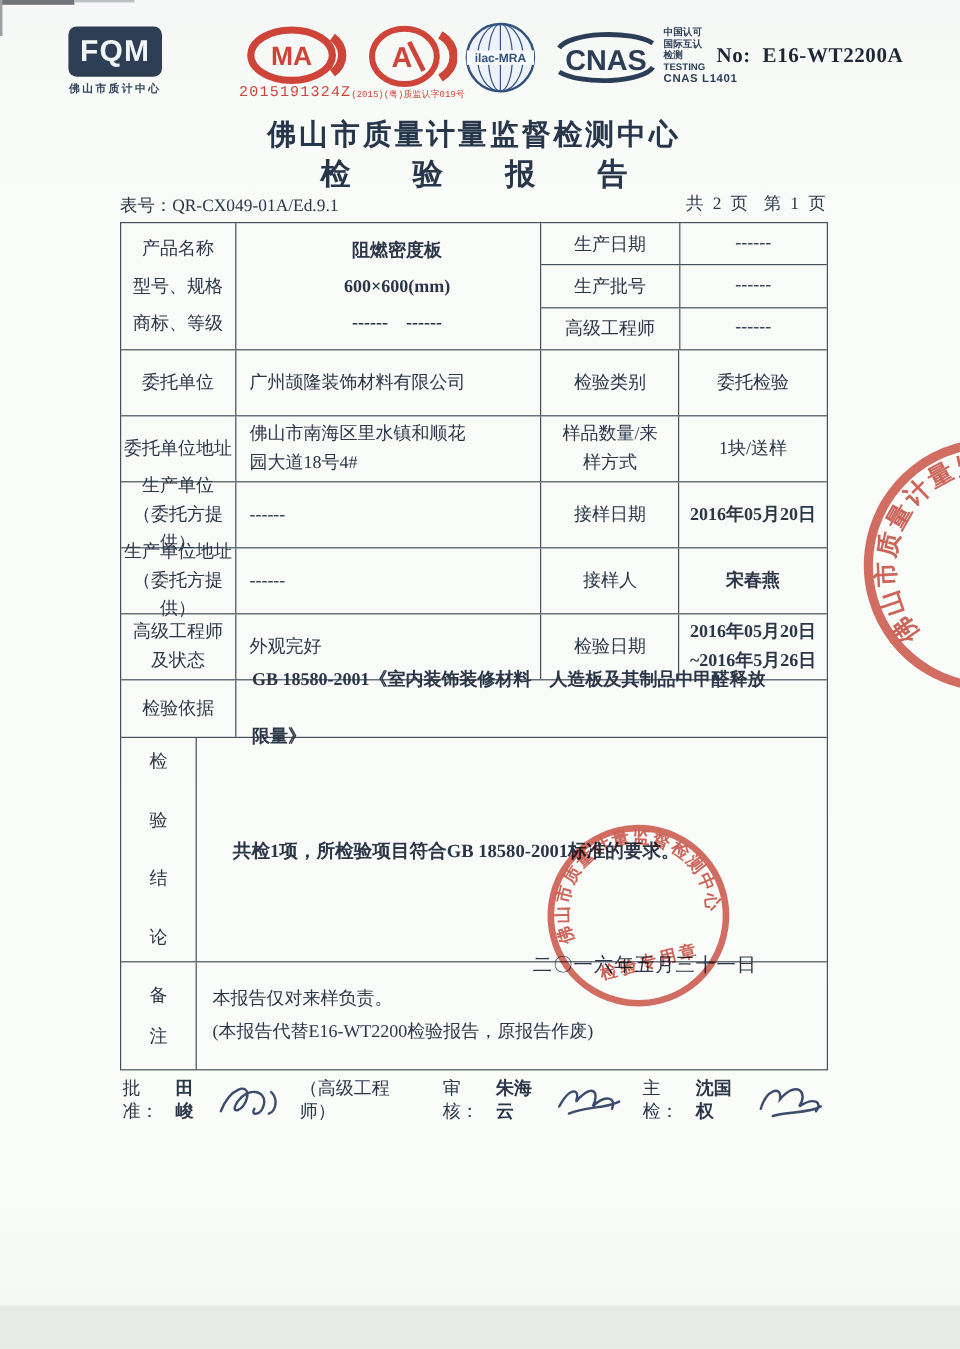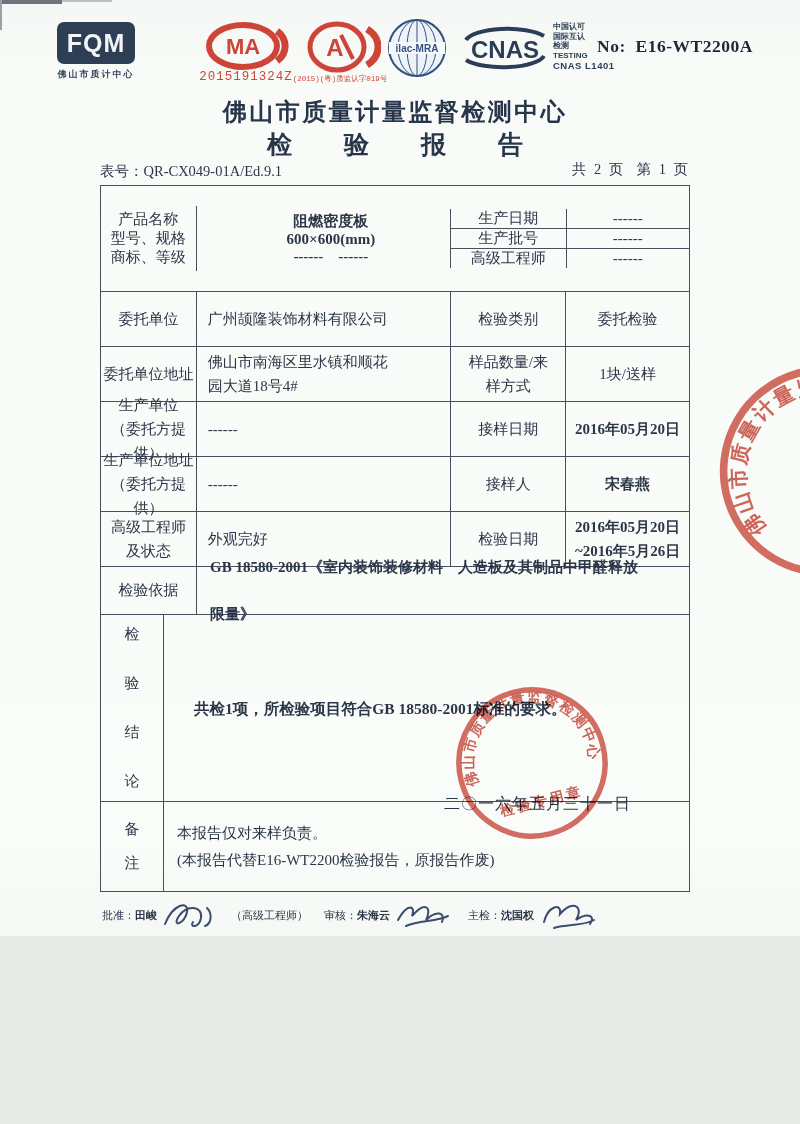--- a/index.html
+++ b/index.html
@@ -1,18 +1,18 @@
 <!DOCTYPE html>
 <html><head>
 <meta charset="utf-8">
 <style>
   html,body{margin:0;padding:0;}
   body{width:800px;height:1124px;overflow:hidden;background:#e8eae8;}
   .page{
-    position:relative;width:800px;height:936px;overflow:hidden;
+    position:relative;width:800px;height:1088px;overflow:hidden;
     background:linear-gradient(180deg,#f4f7f5 0%,#f9fbf8 8%,#fafcf9 90%,#f6f8f6 100%);
     font-family:"Liberation Serif","DejaVu Serif",serif;
     color:#2b3648;
   }
   .abs{position:absolute;}
   .edge-top{position:absolute;left:0;top:0;width:62px;height:4px;background:#6f757a;}
   .edge-top2{position:absolute;left:62px;top:0;width:50px;height:2px;background:#bcc2c4;}
   .edge-left{position:absolute;left:0;top:0;width:2px;height:30px;background:#9aa0a4;}
 
   
@@ -30,21 +30,21 @@
 
   
   .org-title{left:95px;top:96px;width:600px;text-align:center;font-size:24px;font-weight:bold;letter-spacing:2.5px;color:#27364b;}
   .report-title{left:95px;top:128px;width:600px;text-align:center;font-size:25px;font-weight:bold;letter-spacing:52px;text-indent:52px;color:#27364b;}
   .meta-form{left:100px;top:162px;font-size:14.5px;}
   .meta-pages{left:440px;top:160px;width:250px;text-align:right;font-size:14.5px;white-space:pre;letter-spacing:2px;}
 
   
   .report-table{left:100px;top:185px;width:590px;border:1.5px solid #46505c;box-sizing:border-box;font-size:15px;}
   .trow{display:flex;border-top:1px solid #46505c;box-sizing:border-box;}
-  .trow:first-child{border-top:none;align-items:center;}
+  .trow:first-child{border-top:none;}
   .cell{box-sizing:border-box;display:flex;flex-direction:column;justify-content:center;white-space:pre-wrap;}
   .cell+.cell{border-left:1px solid #46505c;}
   .c1{width:95px;align-items:center;text-align:center;}
   .c2{width:255px;padding-left:11px;align-items:flex-start;text-align:left;}
   .c3{width:115px;align-items:center;text-align:center;}
   .c4{width:124px;align-items:center;text-align:center;}
   .h55{height:55px;}
   .lh{line-height:24px;}
   .prod-row{height:105px;}
   .prod-col{justify-content:space-around;padding:6px 0;}
@@ -58,21 +58,21 @@
   .tall-label{width:62px;align-items:center;justify-content:space-between;padding:10px 0;text-align:center;}
   .concl-row{height:187px;}
   .concl-body{width:526px;display:block;padding:0;}
   .concl-statement{margin:50px 0 0 30px;font-weight:bold;font-size:15.5px;}
   .concl-date{margin:40px 58px 0 0;text-align:right;font-size:16px;letter-spacing:1px;}
   .concl-note{margin:13px 6px 0 0;text-align:right;font-size:15.5px;}
   .remark-row{height:90px;}
   .remark-body{width:526px;padding-left:13px;justify-content:center;line-height:27px;align-items:flex-start;}
 
   
-  .footer{left:102px;top:898px;width:592px;display:flex;align-items:center;font-size:11px;}
+  .footer{left:102px;top:898px;width:592px;display:flex;align-items:center;font-size:15px;}
   .footer .name{font-weight:bold;}
   .sig{margin:0 4px;flex:none;}
   .sig path{stroke:#3c4c6e;stroke-width:2;fill:none;stroke-linecap:round;}
 
   
   .seal{position:absolute;mix-blend-mode:multiply;opacity:.85;}
   .seal-center{left:452px;top:683px;width:160px;height:160px;transform:rotate(-14deg);}
   .seal-edge{left:716px;top:362px;width:218px;height:218px;transform:rotate(-38deg);}
   .seal circle{fill:none;stroke:#cf5448;}
   .seal text{fill:#c94a3e;font-weight:bold;}

